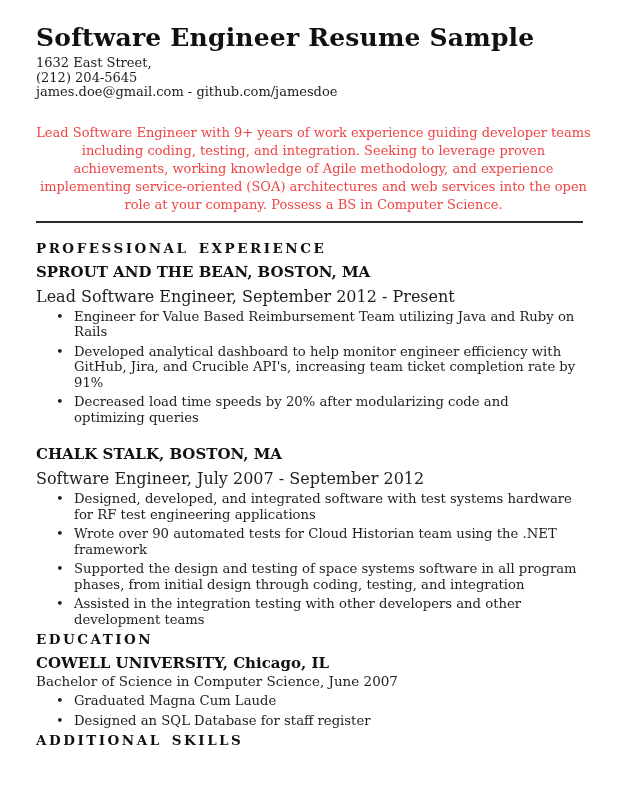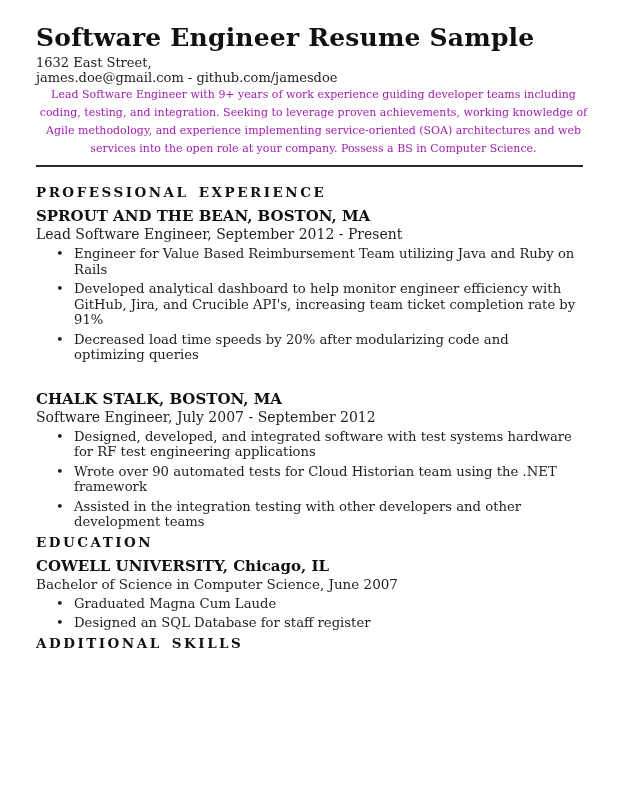--- a/index.html
+++ b/index.html
@@ -18,26 +18,26 @@
     font-size: 25px;
     font-weight: bold;
     color: #111111;
     line-height: 28px;
     letter-spacing: 0.2px;
   }
   .contact { margin-top: 4px; }
   .contact-line { font-size: 13px; line-height: 14.5px; color: #1b1b1b; }
 
   .summary {
-    margin: 1px auto 0 auto;
+    margin: 24px auto 0 auto;
     width: 555px;
     text-align: center;
-    font-size: 11px;
+    font-size: 13px;
     line-height: 18px;
-    color: #a21caf;
+    color: #ef4444;
   }
 
   .divider {
     border: none;
     border-top: 2px solid #2a2a2a;
     margin-top: 7px;
   }
 
   .section-heading {
     font-size: 13.5px;
@@ -50,23 +50,23 @@
   }
   .section-heading.tight { margin-top: 4px; }
 
   .company {
     font-size: 15px;
     font-weight: bold;
     color: #111111;
     margin-top: 8px;
     line-height: 17px;
   }
-  .role { font-size: 14px; line-height: 16px; margin-top: 1px; }
+  .role { font-size: 16px; line-height: 16px; margin-top: 8px; }
 
-  ul.bullets { list-style: none; margin-top: 4px; margin-bottom: 28px; }
+  ul.bullets { list-style: none; margin-top: 4px; margin-bottom: 21px; }
   ul.bullets li {
     position: relative;
     padding-left: 38px;
     font-size: 13.2px;
     line-height: 15.5px;
     margin-bottom: 4px;
   }
   ul.bullets li::before {
     content: "•";
     position: absolute;
@@ -80,20 +80,21 @@
 </head>
 <body>
 
 <div class="page">
   <div class="content">
 
     <div class="doc-title">Software Engineer Resume Sample</div>
 
     <div class="contact">
       <div class="contact-line">1632 East Street,</div>
+      <div class="contact-line">(212) 204-5645</div>
       <div class="contact-line">james.doe@gmail.com - github.com/jamesdoe</div>
     </div>
 
     <div class="summary">Lead Software Engineer with 9+ years of work experience guiding developer teams including coding, testing, and integration. Seeking to leverage proven achievements, working knowledge of Agile methodology, and experience implementing service-oriented (SOA) architectures and web services into the open role at your company. Possess a BS in Computer Science.</div>
 
     <hr class="divider">
 
     <div class="section-heading">PROFESSIONAL EXPERIENCE</div>
 
     <div>
@@ -105,20 +106,21 @@
         <li>Decreased load time speeds by 20% after modularizing code and optimizing queries</li>
       </ul>
     </div>
 
     <div>
       <div class="company">CHALK STALK, BOSTON, MA</div>
       <div class="role">Software Engineer, July 2007 - September 2012</div>
       <ul class="bullets last">
         <li>Designed, developed, and integrated software with test systems hardware for RF test engineering applications</li>
         <li>Wrote over 90 automated tests for Cloud Historian team using the .NET framework</li>
+        <li>Supported the design and testing of space systems software in all program phases, from initial design through coding, testing, and integration</li>
         <li>Assisted in the integration testing with other developers and other development teams</li>
       </ul>
     </div>
 
     <div class="section-heading tight">EDUCATION</div>
     <div>
       <div class="company">COWELL UNIVERSITY, Chicago, IL</div>
       <div class="edu-line">Bachelor of Science in Computer Science, June 2007</div>
       <ul class="bullets last">
         <li>Graduated Magna Cum Laude</li>

